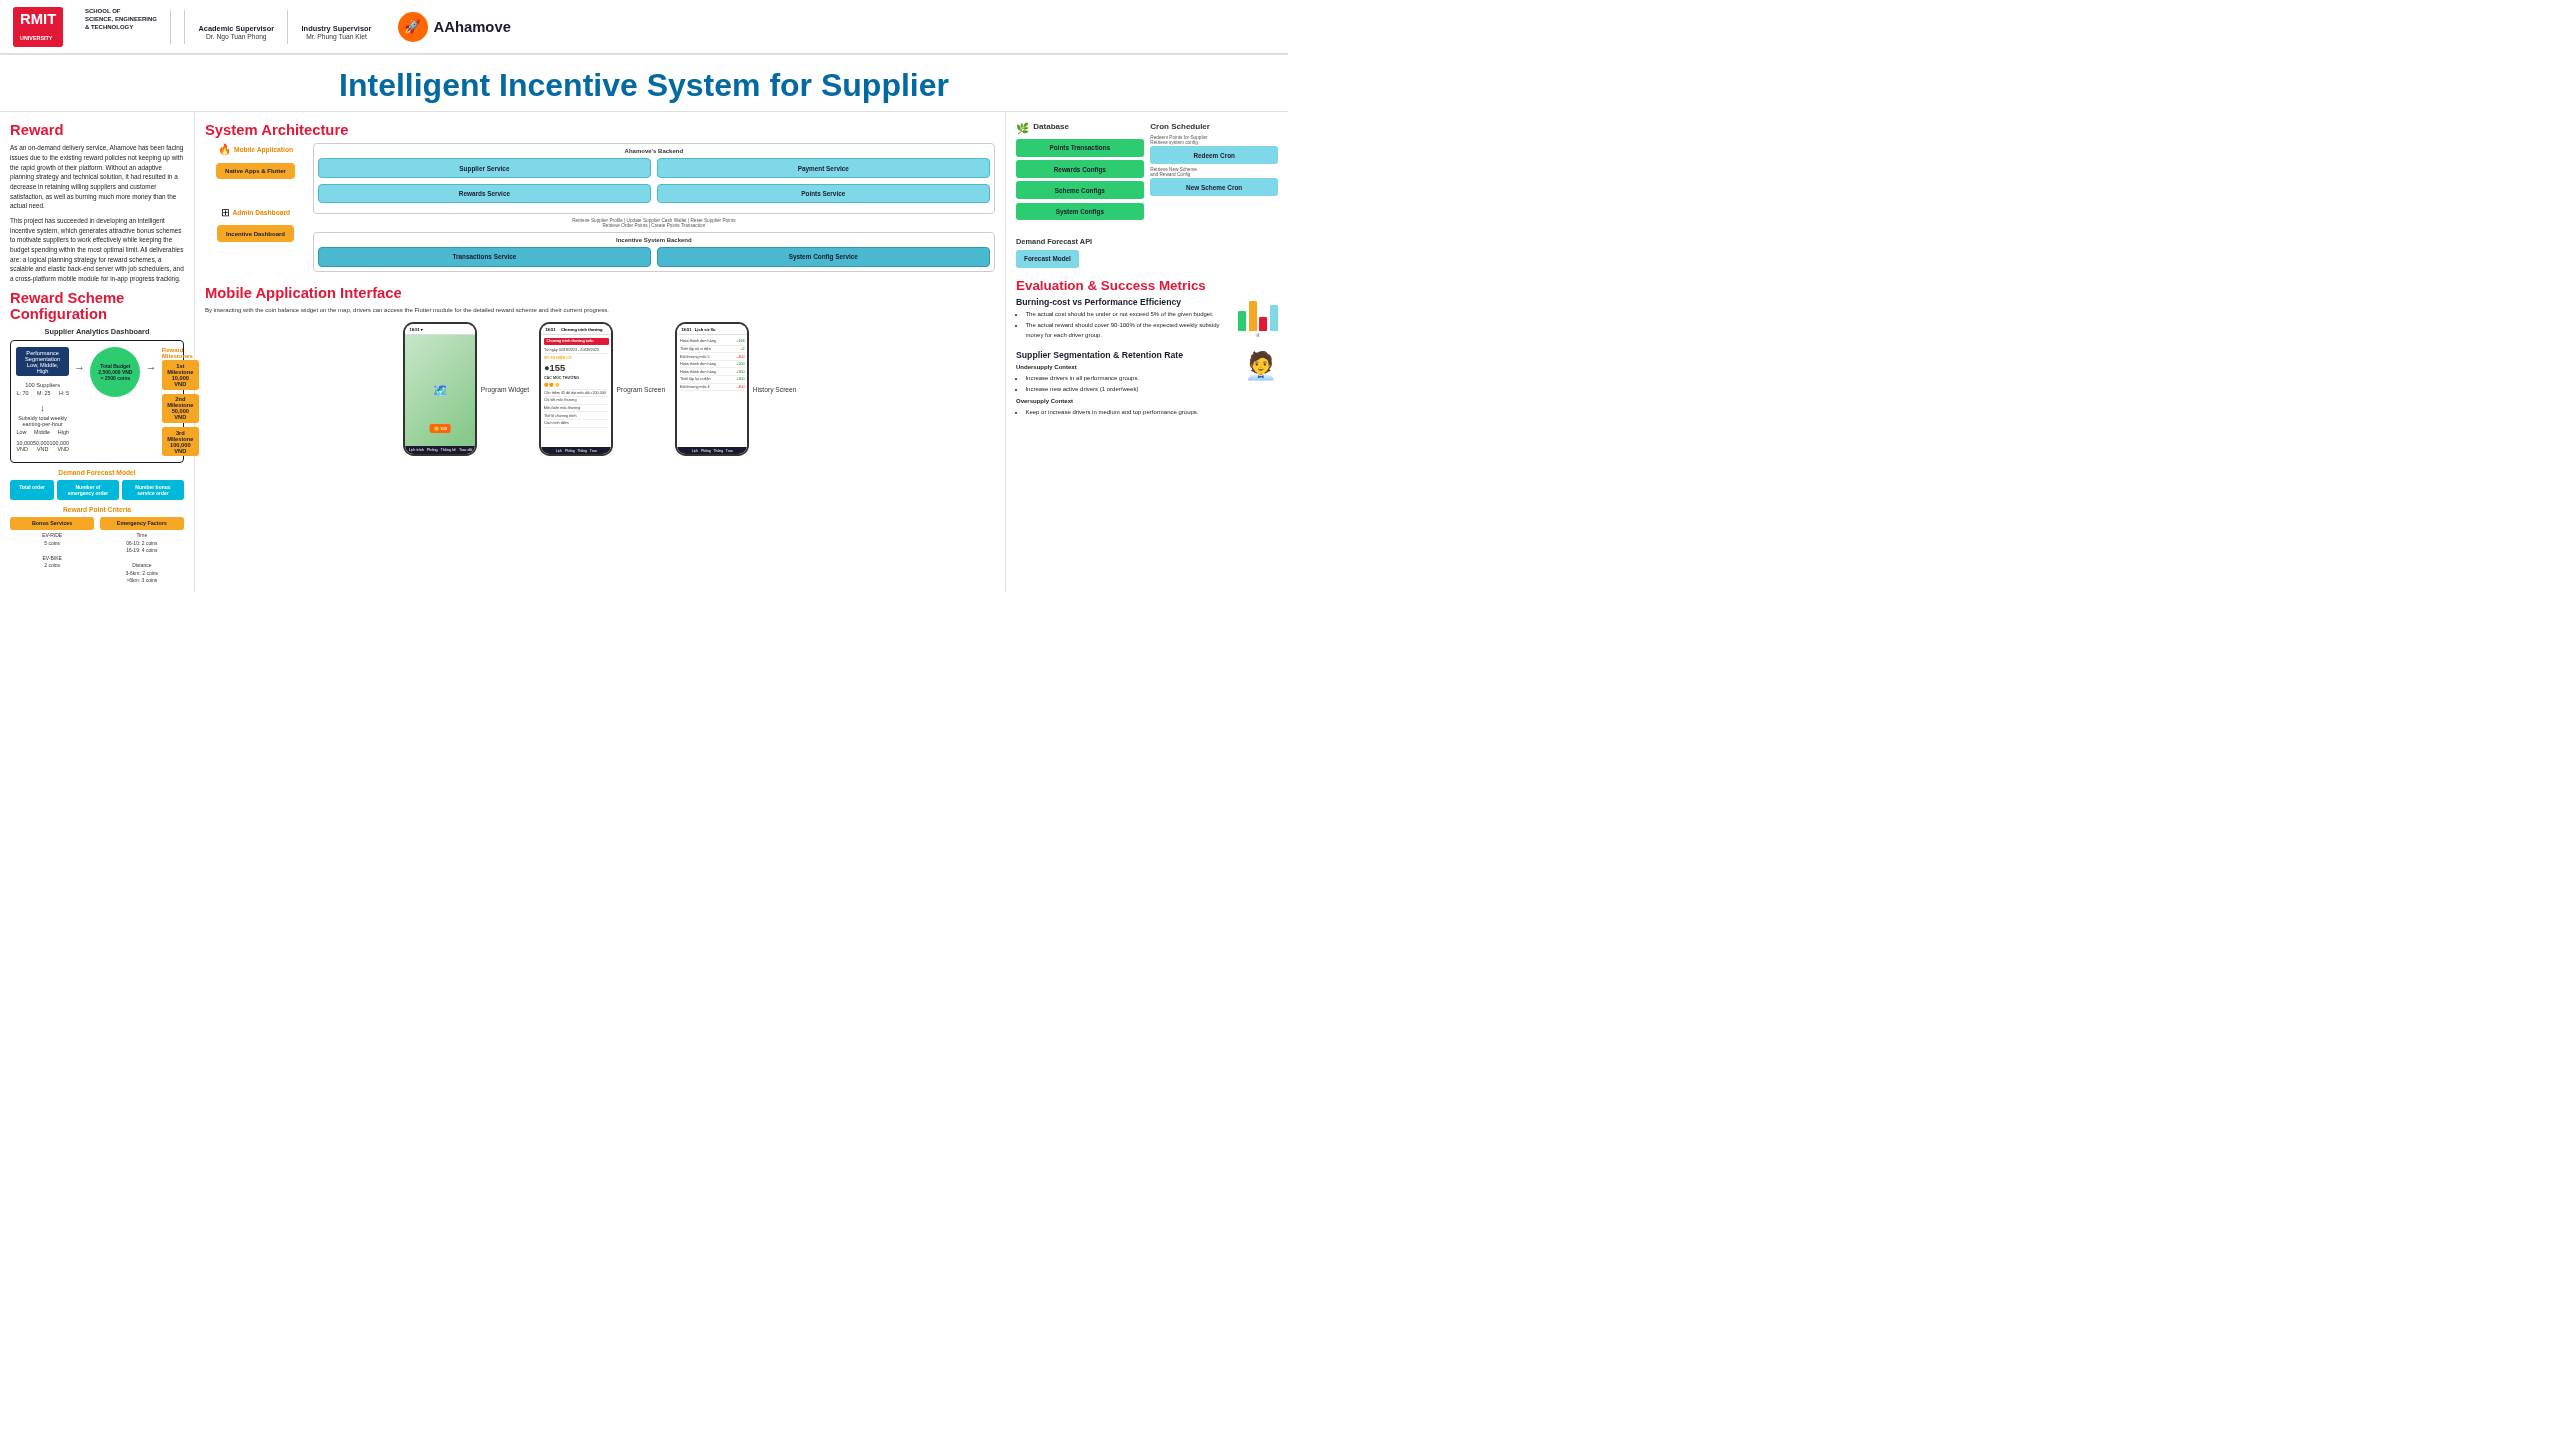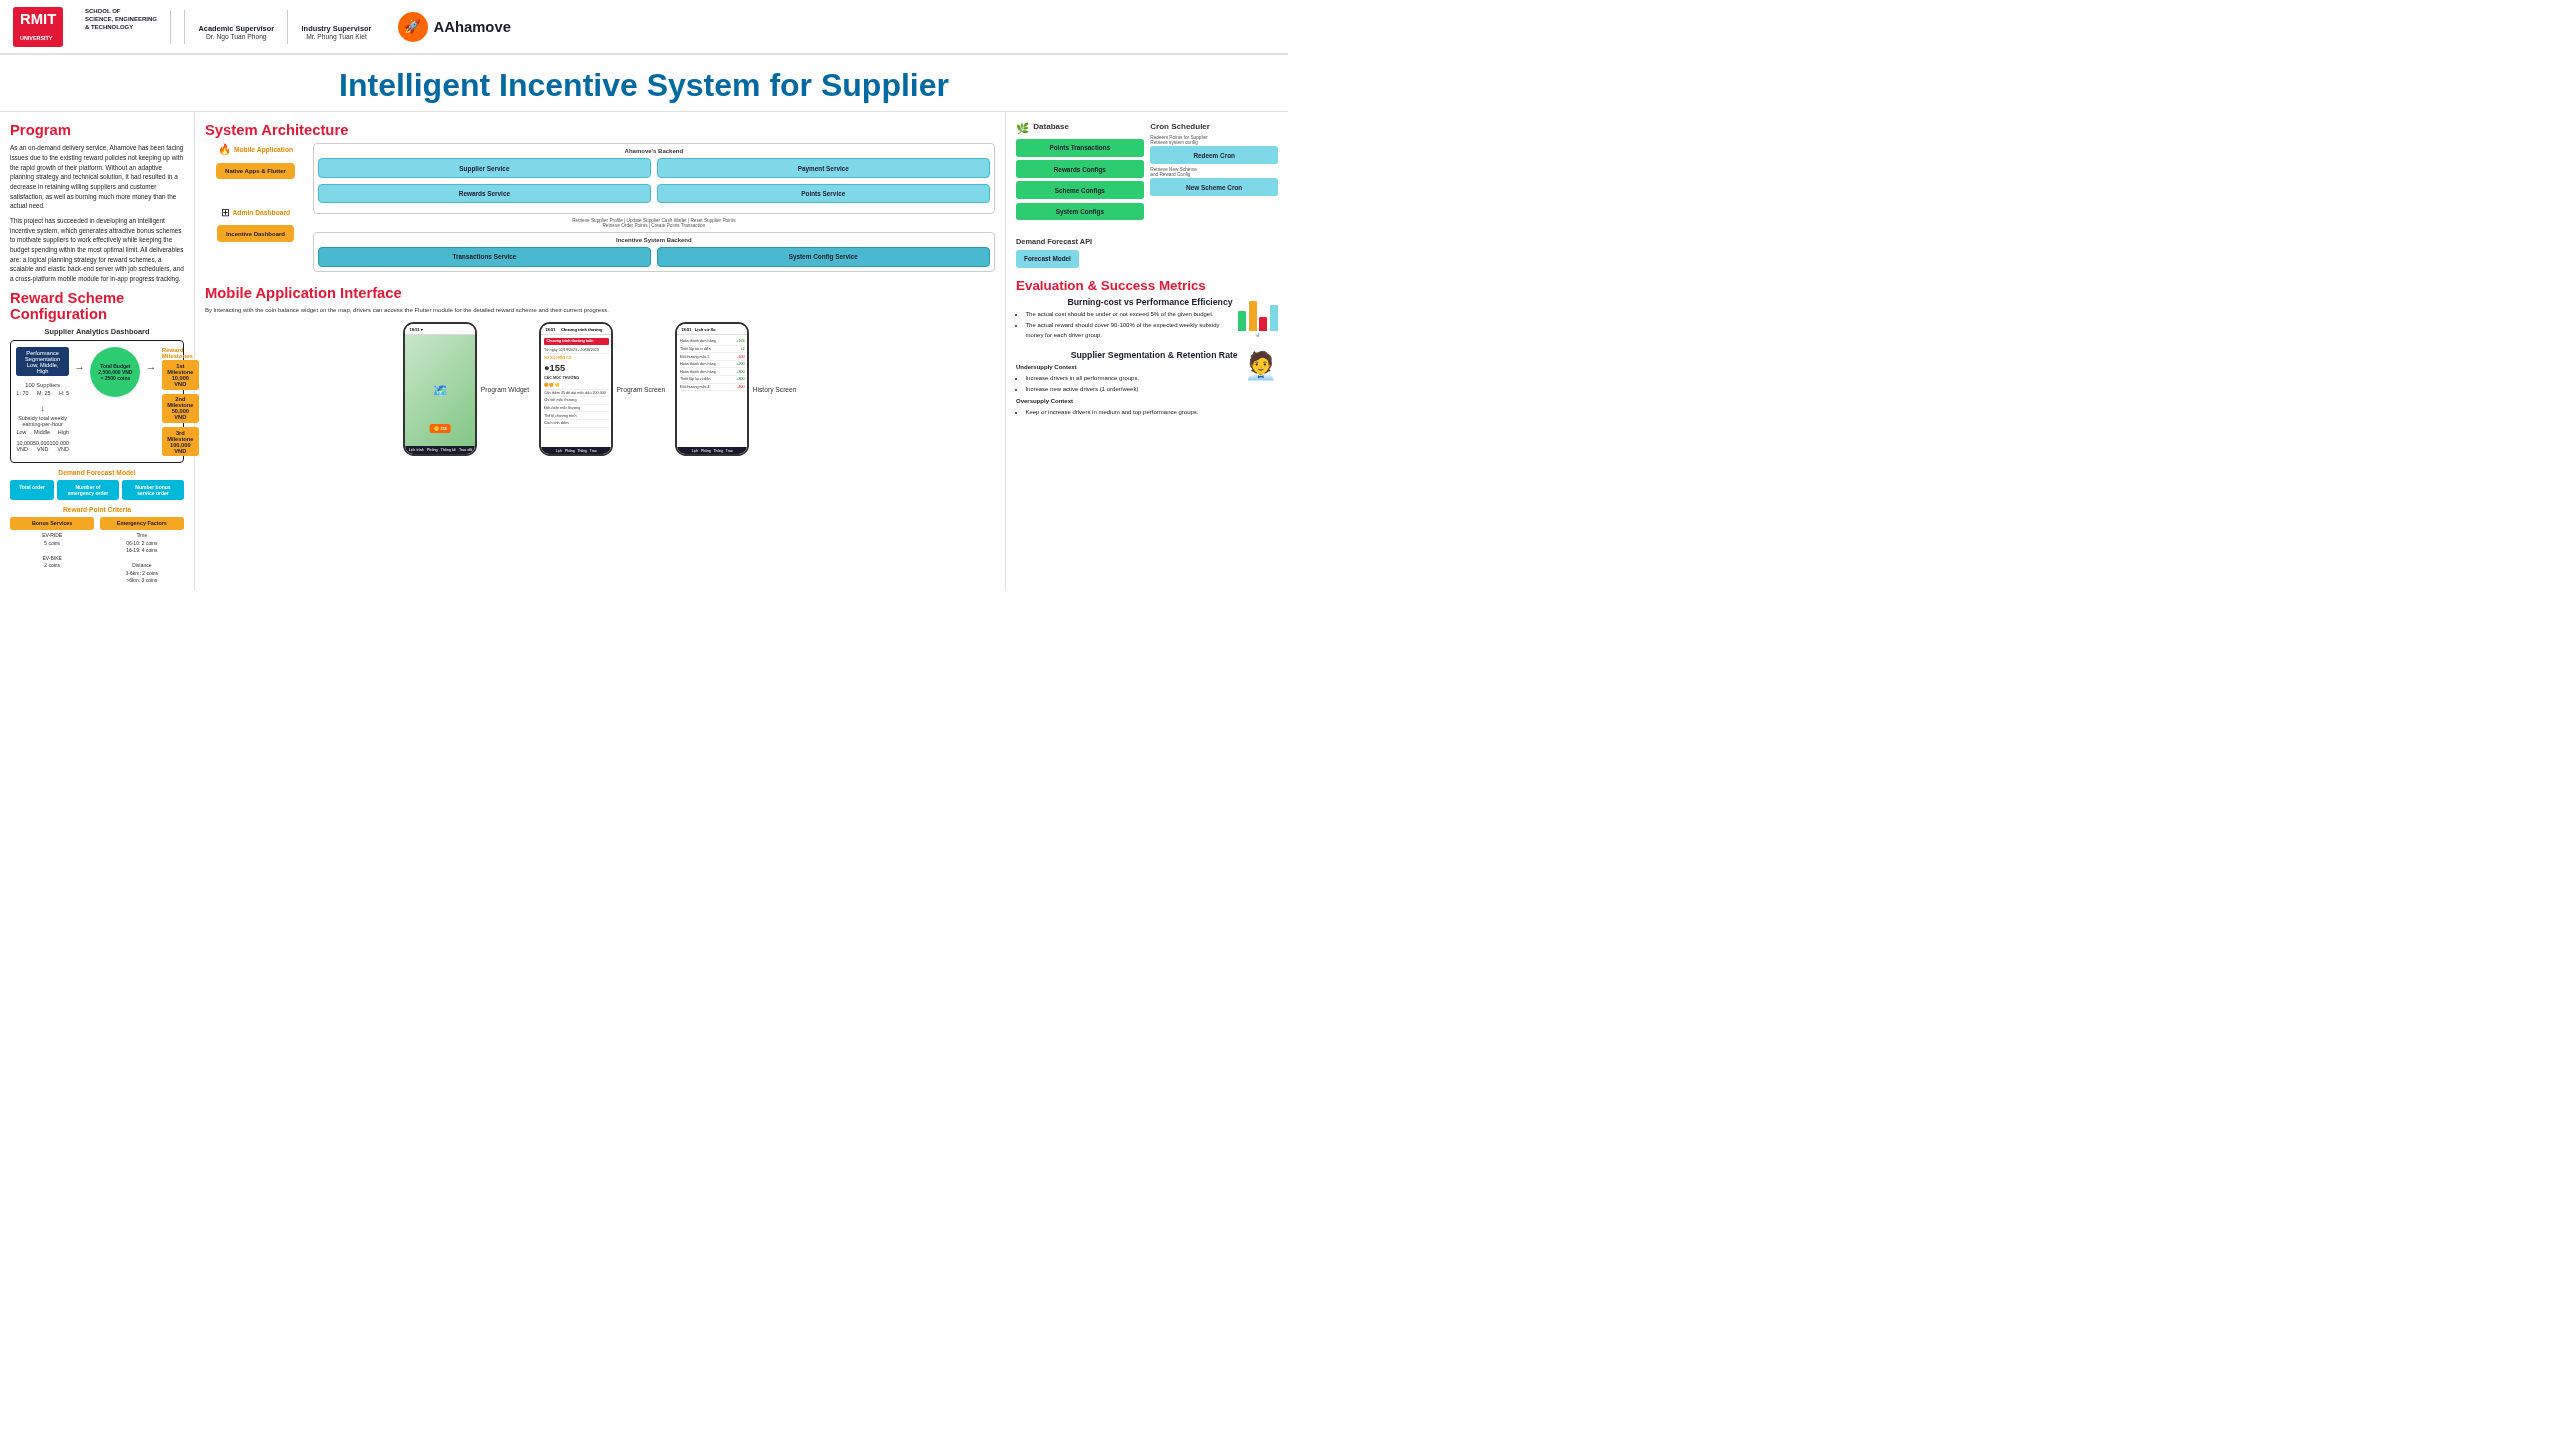--- a/index.html
+++ b/index.html
@@ -551,21 +551,20 @@
       font-weight: 900;
       color: #e31837;
       margin-bottom: 4px;
     }
 
     .eval-subtitle {
       font-size: 8.7px;
       font-weight: bold;
       color: #1a1a2e;
       margin-bottom: 3.4px;
-      text-align: right;
     }
 
     .eval-text {
       font-size: 6px;
       line-height: 1.6;
       color: #222;
       margin-bottom: 5.4px;
     }
 
     .eval-text ul {
@@ -664,21 +663,21 @@
     </div>
   </div>
 </div>
 
 <div class="main-title">Intelligent Incentive System for Supplier</div>
 
 <div class="content">
 
   <div class="left-col">
 
-    <div class="section-title">Program</div>
+    <div class="section-title">Reward</div>
     <div class="summary-text">As an on-demand delivery service, Ahamove has been facing issues due to the existing reward policies not keeping up with the rapid growth of their platform. Without an adaptive planning strategy and technical solution, it had resulted in a decrease in retaining willing suppliers and customer satisfaction, as well as burning much more money than the actual need.</div>
     <div class="summary-text">This project has succeeded in developing an intelligent incentive system, which generates attractive bonus schemes to motivate suppliers to work effectively while keeping the budget spending within the most optimal limit. All deliverables are: a logical planning strategy for reward schemes, a scalable and elastic back-end server with job schedulers, and a cross-platform mobile module for in-app progress tracking.</div>
 
     <div class="reward-scheme">
       <div class="section-title">Reward Scheme Configuration</div>
       <div class="sub-section-title">Supplier Analytics Dashboard</div>
 
       <div class="supplier-analytics">
         <div style="display:flex; gap:5.4px; align-items:flex-start;">
 

